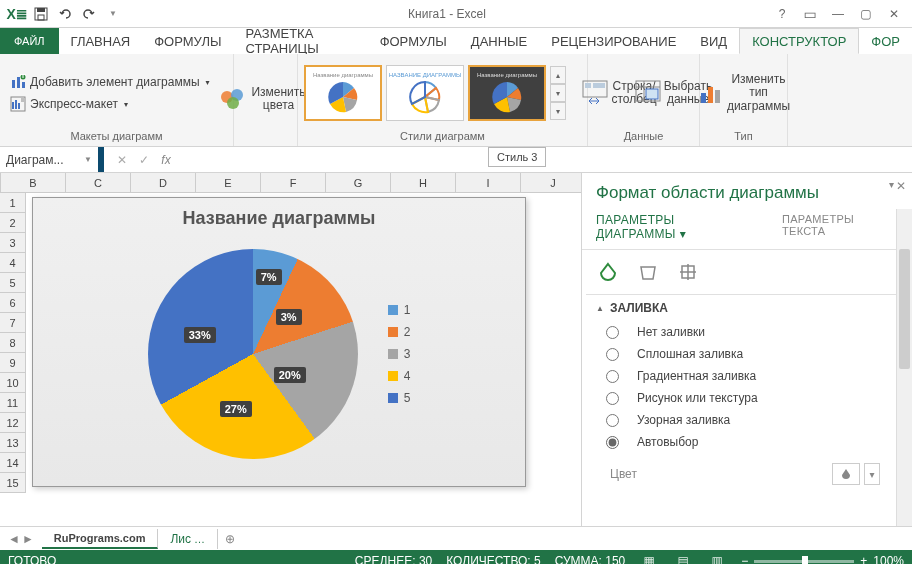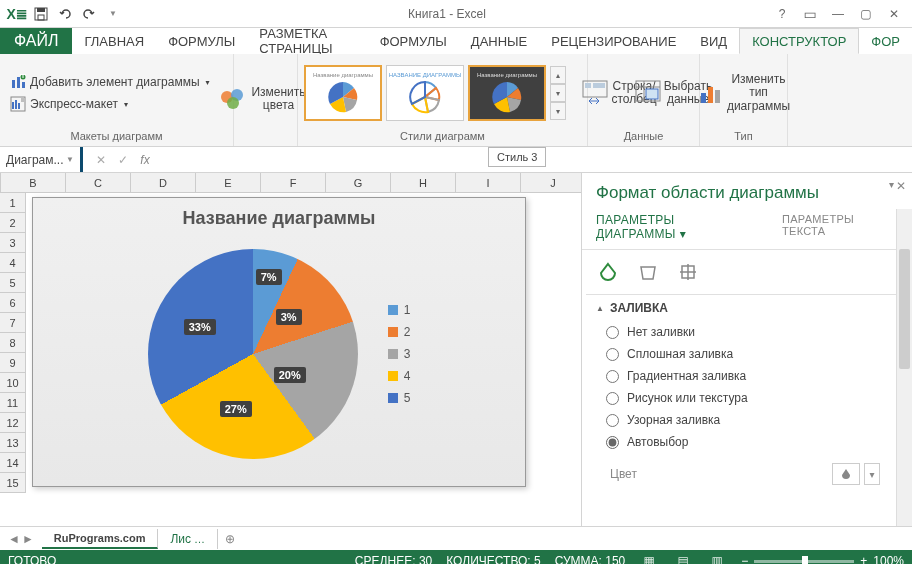--- a/index.html
+++ b/index.html
@@ -6,21 +6,21 @@
 body{width:912px;height:564px;background:#fff;overflow:hidden;position:relative}
 .titlebar{height:28px;background:#fff;display:flex;align-items:center;border-bottom:1px solid #d4d4d4}
 .qat{display:flex;align-items:center;gap:2px;padding:0 6px}
 .qat-btn{width:22px;height:22px;display:flex;align-items:center;justify-content:center;color:#666}
 .qat-btn.xl{color:#217346;font-weight:bold;font-size:14px}
 .title-text{flex:1;text-align:center;color:#666;font-size:12px}
 .win-ctrl{display:flex;gap:4px;padding:0 6px}
 .win-btn{width:24px;height:20px;display:flex;align-items:center;justify-content:center;color:#666}
 
 .ribbon-tabs{height:26px;display:flex;align-items:flex-end;background:#fff}
-.tab-file{background:#217346;color:#fff;padding:4px 14px;font-size:16px;height:26px;display:flex;align-items:center}
+.tab-file{background:#217346;color:#fff;padding:4px 14px;font-size:11px;height:26px;display:flex;align-items:center}
 .tab{padding:4px 12px;font-size:13px;color:#444;height:26px;display:flex;align-items:center}
 .tab.active{color:#217346;border:1px solid #d4d4d4;border-bottom:1px solid #f5f5f5;background:#f5f5f5}
 .tab.ctx{color:#217346}
 
 .ribbon{height:93px;background:#f5f5f5;border-bottom:1px solid #d4d4d4;display:flex;position:relative}
 .rgroup{border-right:1px solid #e0e0e0;padding:4px 6px;display:flex;flex-direction:column;height:100%}
 .rgroup-body{flex:1;display:flex;align-items:center;gap:4px}
 .rgroup-label{text-align:center;font-size:11px;color:#666;padding-top:2px}
 .rbtn-v{display:flex;flex-direction:row;align-items:center;justify-content:center;gap:2px;padding:2px 4px;text-align:center;font-size:11px;color:#444;min-width:50px}
 .rbtn-v .ico{width:32px;height:32px;display:flex;align-items:center;justify-content:center}
@@ -30,21 +30,21 @@
 .style-gallery{display:flex;gap:4px;align-items:center}
 .style-thumb{width:78px;height:56px;border:1px solid #ccc;background:#fff;display:flex;flex-direction:column;align-items:center;justify-content:center;font-size:6px;color:#888;position:relative}
 .style-thumb.sel{border:2px solid #e8a33d}
 .style-thumb .mini-title{font-size:6px;margin-bottom:2px}
 .style-thumb.hov{border:1px solid #e8a33d;box-shadow:0 0 0 1px #e8a33d inset}
 .gallery-more{width:16px;display:flex;flex-direction:column}
 .gallery-more div{height:18px;border:1px solid #ccc;display:flex;align-items:center;justify-content:center;font-size:8px;color:#666}
 .tooltip{position:absolute;left:488px;top:93px;background:#fff;border:1px solid #b5b5b5;padding:3px 8px;font-size:11px;color:#444;z-index:10}
 
 .formula-bar{height:26px;border-bottom:1px solid #d4d4d4;display:flex;align-items:center;background:#fff}
-.name-box{width:83px;border-right:3px solid #0c4a6e;padding:0 6px;display:flex;align-items:center;justify-content:space-between;height:100%;font-size:11px;color:#444}
+.name-box{width:104px;border-right:6px solid #0c4a6e;padding:0 6px;display:flex;align-items:center;justify-content:space-between;height:100%;font-size:11px;color:#444}
 .fb-btns{display:flex;gap:2px;padding:0 8px;color:#aaa}
 .fb-btn{width:20px;text-align:center}
 .fx{font-style:italic;color:#888}
 
 .main{display:flex;height:353px}
 .sheet{flex:1;position:relative;overflow:hidden}
 .colhdr{display:flex;height:20px;background:#f0f0f0}
 .corner{width:26px;border-right:1px solid #ccc;border-bottom:1px solid #ccc;background:#f0f0f0}
 .ch{flex:0 0 65px;text-align:center;border-right:1px solid #ccc;border-bottom:1px solid #ccc;font-size:11px;color:#444;line-height:20px;background:#f0f0f0}
 .rows{position:absolute;left:0;top:20px;width:26px}
@@ -66,21 +66,21 @@
 .pane-tabs{display:flex;gap:18px;padding:4px 14px 8px;border-bottom:1px solid #e0e0e0}
 .pane-tab{font-size:11px;color:#888;letter-spacing:.3px}
 .pane-tab.active{color:#217346;font-weight:400}
 .pane-tab .dd{margin-left:4px}
 .pane-icons{display:flex;gap:16px;padding:10px 14px}
 .pane-ico{width:24px;height:24px;display:flex;align-items:center;justify-content:center}
 .pane-ico.active svg{stroke:#2e8b3d}
 .section-hdr{padding:6px 14px;font-size:11px;font-weight:bold;color:#444;display:flex;align-items:center;gap:6px}
 .section-hdr .tri{font-size:8px;color:#666}
 .radios{padding:4px 24px;display:flex;flex-direction:column;gap:8px}
-.radio{display:flex;align-items:center;gap:8px;font-size:12px;color:#444}
+.radio{display:flex;align-items:center;gap:18px;font-size:12px;color:#444}
 .radio input{accent-color:#666}
 .color-row{display:flex;align-items:center;justify-content:space-between;padding:10px 32px 4px 28px;font-size:12px;color:#888}
 .color-btn{display:flex;gap:4px}
 .cbtn{width:28px;height:22px;border:1px solid #ccc;display:flex;align-items:center;justify-content:center;color:#888;font-size:10px}
 .pane-scroll{position:absolute;right:0;top:36px;width:16px;bottom:0;background:#f0f0f0;border-left:1px solid #ddd}
 .pane-scroll .thumb{position:absolute;left:2px;right:2px;top:40px;height:120px;background:#cdcdcd;border-radius:2px}
 
 .sheet-tabs{height:24px;border-top:1px solid #d4d4d4;display:flex;align-items:center;background:#fff}
 .st-nav{display:flex;gap:2px;padding:0 8px;color:#888}
 .st-tab{padding:3px 12px;font-size:11px;border-right:1px solid #ccc;color:#217346}
@@ -345,21 +345,21 @@
 
     <div class="chart-obj">
       <div class="chart-title">Название диаграммы</div>
       <div class="chart-body">
         <div class="pie-wrap">
           <div class="pie"></div>
           <div class="pct" style="left:108px;top:20px">7%</div>
           <div class="pct" style="left:128px;top:60px">3%</div>
           <div class="pct" style="left:126px;top:118px">20%</div>
           <div class="pct" style="left:72px;top:152px">27%</div>
-          <div class="pct" style="left:36px;top:70px">33%</div>
+          <div class="pct" style="left:36px;top:78px">33%</div>
         </div>
         <div class="legend">
           <div class="leg-item">
               <span class="leg-sw" style="background:#5b9bd5"></span>
               <span>1</span>
             </div>
           <div class="leg-item">
               <span class="leg-sw" style="background:#ed7d31"></span>
               <span>2</span>
             </div>

